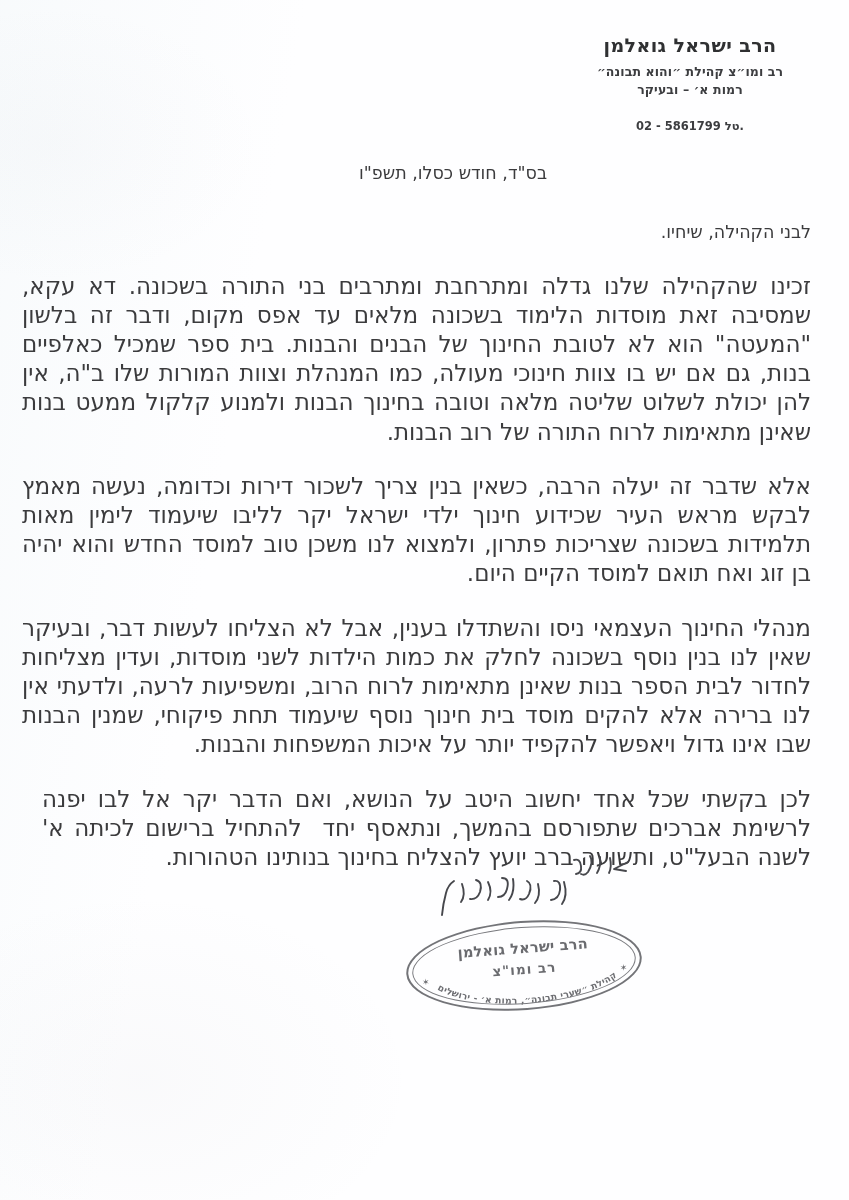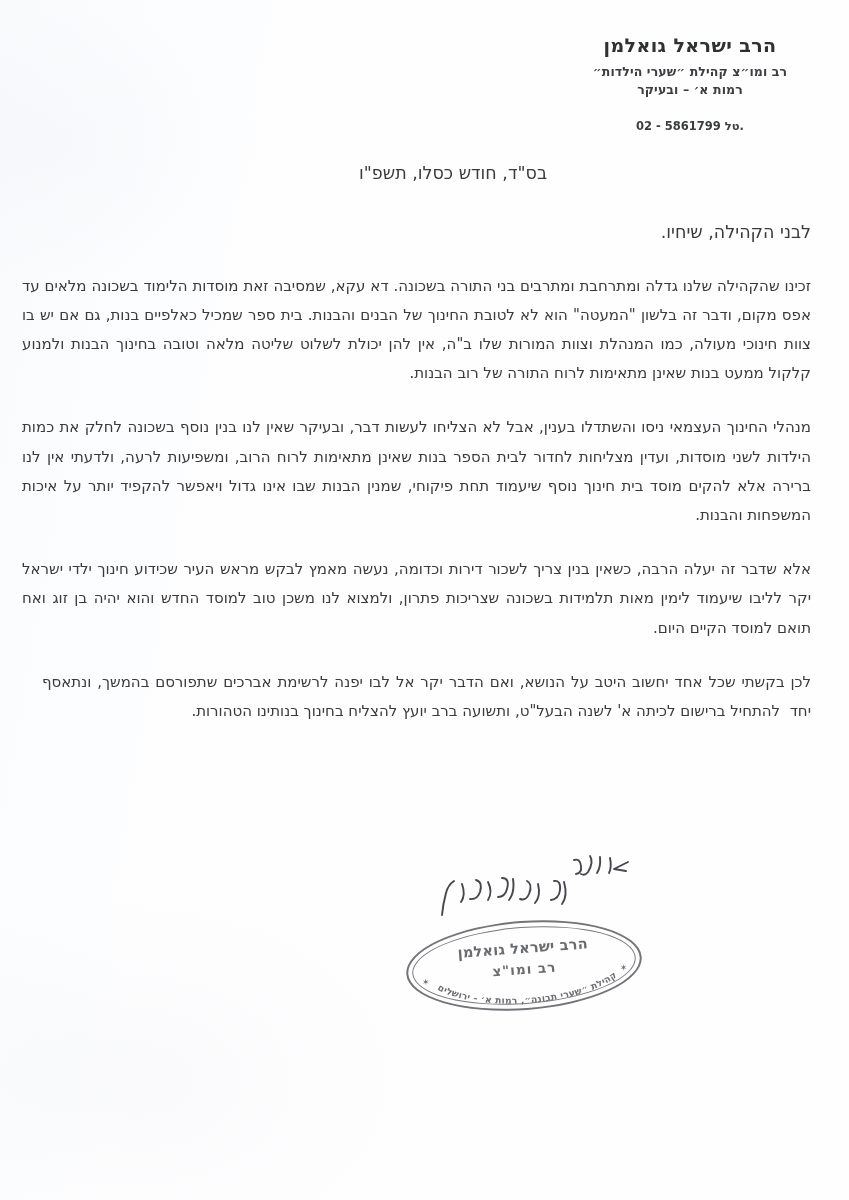--- a/index.html
+++ b/index.html
@@ -79,21 +79,21 @@
     line-height: 1.5;
   }
 
   .salutation {
     font-size: 17.5px;
     margin: 16px 0 26px 0;
     line-height: 1.5;
   }
 
   .para {
-    font-size: 15px;
+    font-size: 23px;
     line-height: 29.2px;
     margin: 0 0 25px 0;
     text-align: justify;
     text-justify: inter-word;
     white-space: pre-wrap;
   }
   .para:last-of-type { margin-bottom: 0; margin-left: 20px; }
 
   
   .signature-block {
@@ -177,34 +177,34 @@
 </style>
 </head>
 <body>
 
 <div class="page">
 
   <div class="scan-tint"></div>
 
   <div class="letterhead">
     <div class="lh-name">הרב ישראל גואלמן</div>
-    <div class="lh-role">רב ומו״צ קהילת ״שערי הילדות״</div>
+    <div class="lh-role">רב ומו״צ קהילת ״והוא תבונה״</div>
     <div class="lh-place">רמות א׳ – ובעיקר</div>
     <div class="lh-phone">
       <span>02 - 5861799</span>
       <span>טל.</span>
     </div>
   </div>
 
   <div class="doc-body">
     <p class="dateline">בס"ד, חודש כסלו, תשפ"ו</p>
     <p class="salutation">לבני הקהילה, שיחיו.</p>
     <p class="para">זכינו שהקהילה שלנו גדלה ומתרחבת ומתרבים בני התורה בשכונה. דא עקא, שמסיבה זאת מוסדות הלימוד בשכונה מלאים עד אפס מקום, ודבר זה בלשון "המעטה" הוא לא לטובת החינוך של הבנים והבנות. בית ספר שמכיל כאלפיים בנות, גם אם יש בו צוות חינוכי מעולה, כמו המנהלת וצוות המורות שלו ב"ה, אין להן יכולת לשלוט שליטה מלאה וטובה בחינוך הבנות ולמנוע קלקול ממעט בנות שאינן מתאימות לרוח התורה של רוב הבנות.</p>
+    <p class="para">אלא שדבר זה יעלה הרבה, כשאין בנין צריך לשכור דירות וכדומה, נעשה מאמץ לבקש מראש העיר שכידוע חינוך ילדי ישראל יקר לליבו שיעמוד לימין מאות תלמידות בשכונה שצריכות פתרון, ולמצוא לנו משכן טוב למוסד החדש והוא יהיה בן זוג ואח תואם למוסד הקיים היום.</p>
     <p class="para">מנהלי החינוך העצמאי ניסו והשתדלו בענין, אבל לא הצליחו לעשות דבר, ובעיקר שאין לנו בנין נוסף בשכונה לחלק את כמות הילדות לשני מוסדות, ועדין מצליחות לחדור לבית הספר בנות שאינן מתאימות לרוח הרוב, ומשפיעות לרעה, ולדעתי אין לנו ברירה אלא להקים מוסד בית חינוך נוסף שיעמוד תחת פיקוחי, שמנין הבנות שבו אינו גדול ויאפשר להקפיד יותר על איכות המשפחות והבנות.</p>
-    <p class="para">אלא שדבר זה יעלה הרבה, כשאין בנין צריך לשכור דירות וכדומה, נעשה מאמץ לבקש מראש העיר שכידוע חינוך ילדי ישראל יקר לליבו שיעמוד לימין מאות תלמידות בשכונה שצריכות פתרון, ולמצוא לנו משכן טוב למוסד החדש והוא יהיה בן זוג ואח תואם למוסד הקיים היום.</p>
     <p class="para">לכן בקשתי שכל אחד יחשוב היטב על הנושא, ואם הדבר יקר אל לבו יפנה לרשימת אברכים שתפורסם בהמשך, ונתאסף יחד  להתחיל ברישום לכיתה א' לשנה הבעל"ט, ותשועה ברב יועץ להצליח בחינוך בנותינו הטהורות.</p>
   </div>
 
   <div class="signature-block">
 
     <svg class="signature-mark" viewBox="0 0 230 80">
       <g fill="none" stroke="#46474c" stroke-width="1.9" stroke-linecap="round" stroke-linejoin="round">
         <path d="M214 14 q-8 4 -14 7 q6 1 12 2"></path>
         <path d="M196 10 q2 9 -1 15"></path>
         <path d="M186 9 q1 10 -3 16"></path>

